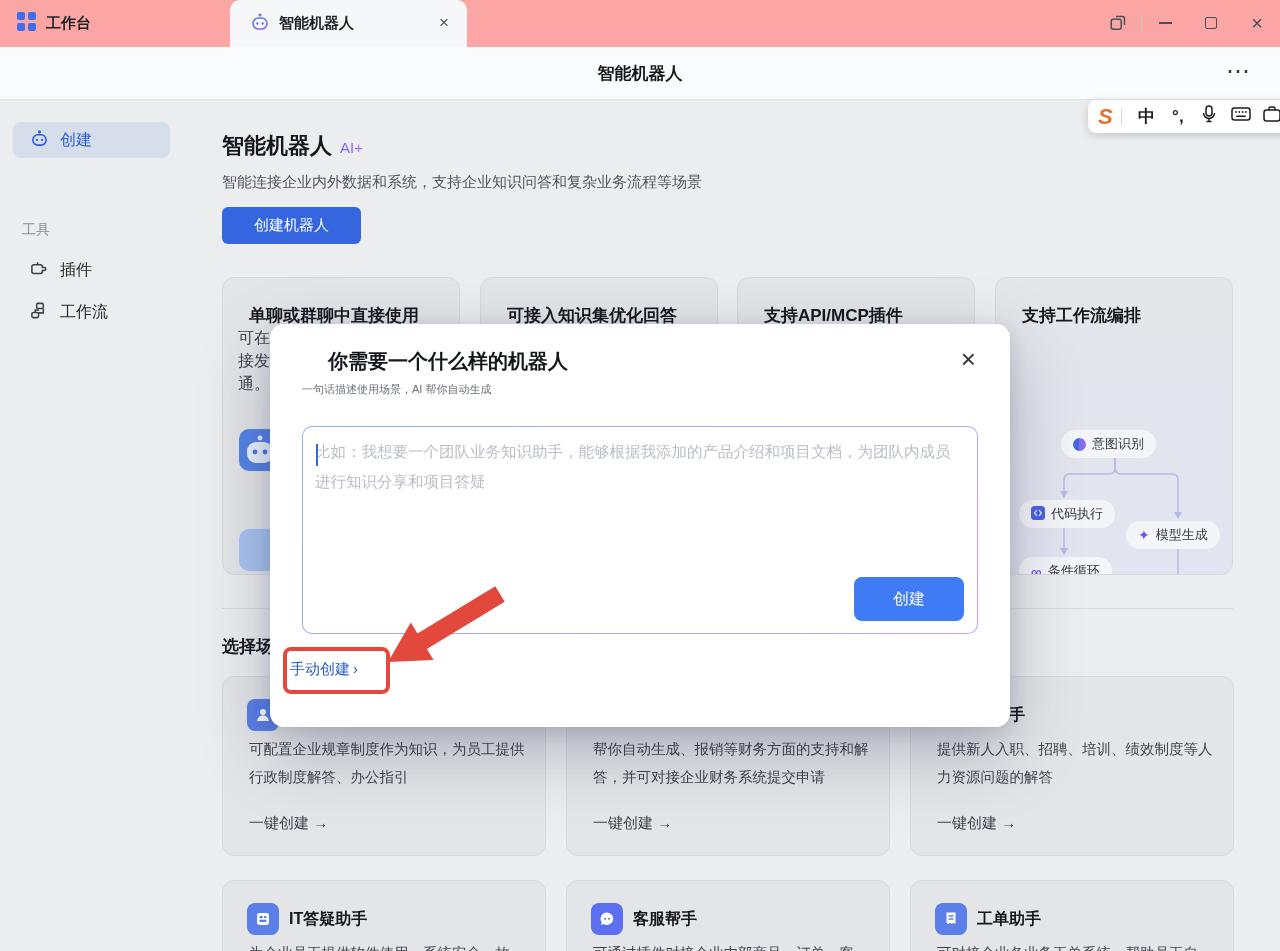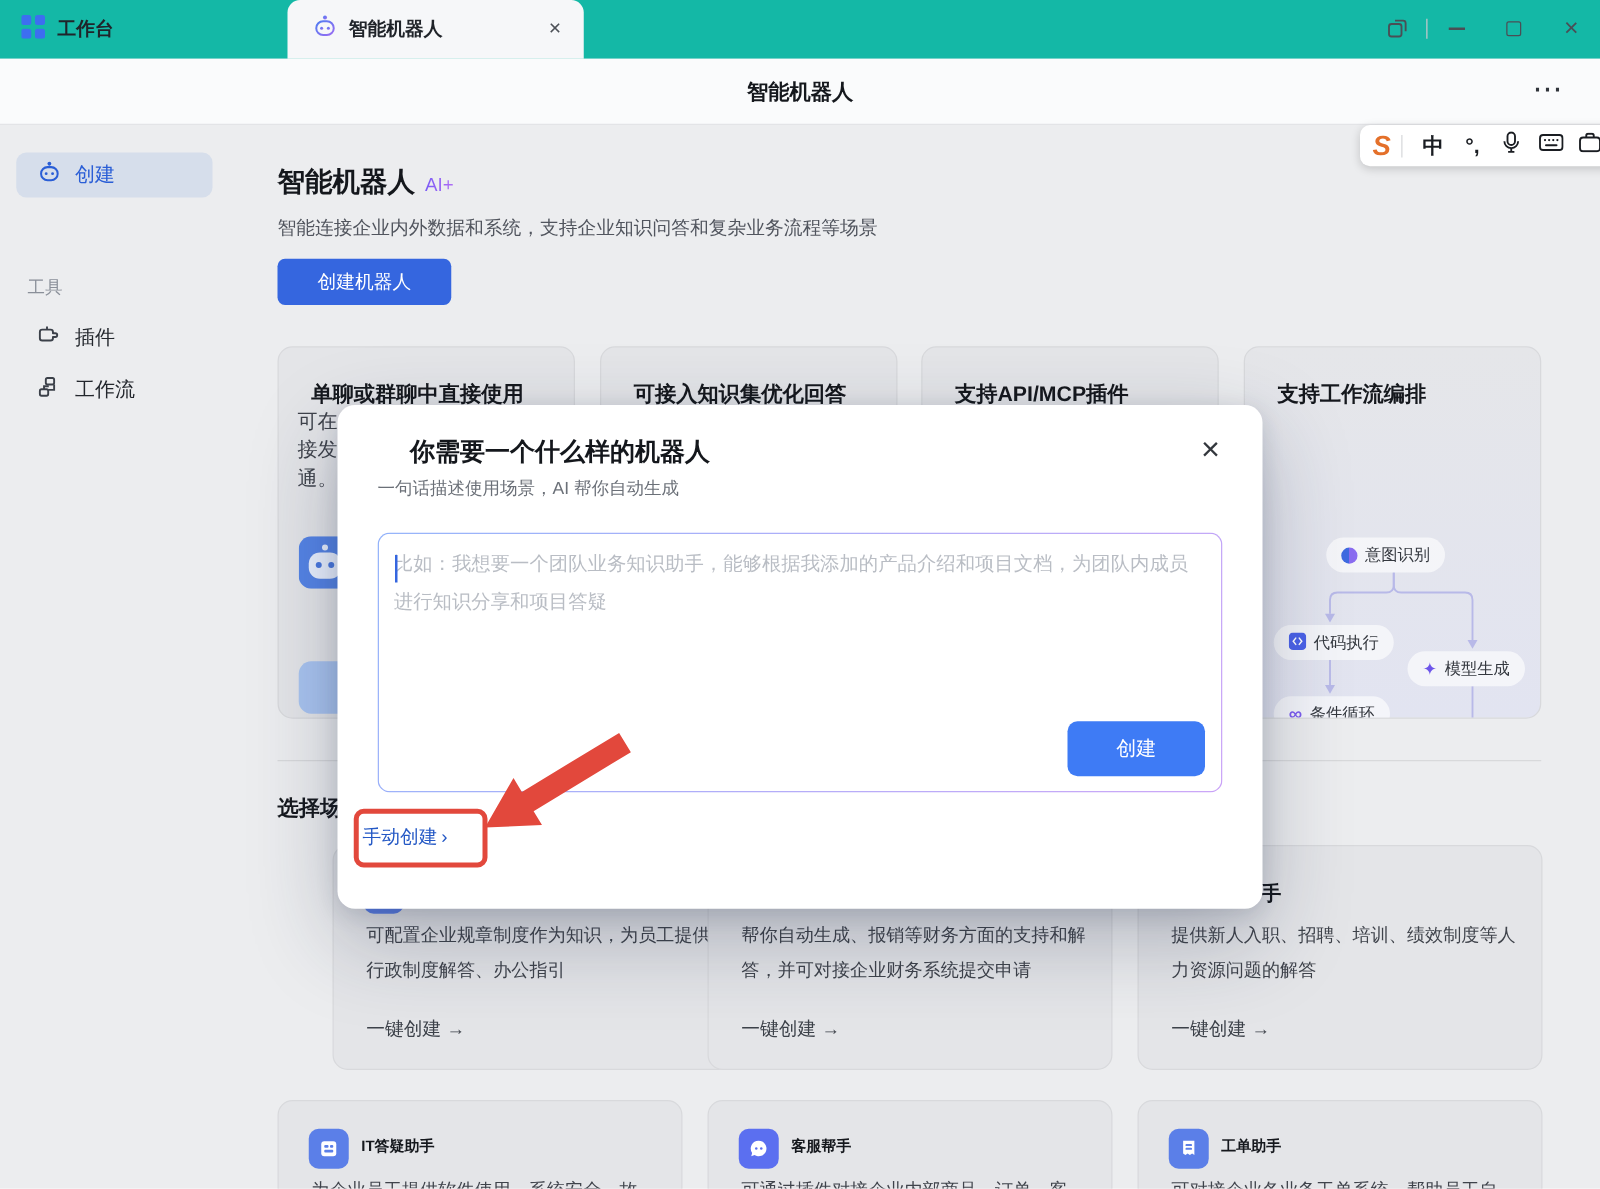--- a/index.html
+++ b/index.html
@@ -1,21 +1,21 @@
 <!DOCTYPE html>
 <html><head>
 <meta charset="utf-8">
 <style>
   * { margin:0; padding:0; box-sizing:border-box; }
   html,body { width:1280px; height:951px; }
   body { font-family:"Liberation Sans","DejaVu Sans",sans-serif; color:#1f2329; }
   #stage { position:relative; width:1280px; height:951px; background:#ecedef; overflow:hidden; }
 
   
-  .tabbar { position:absolute; left:0; top:0; width:1280px; height:47px; background:#14b8a6; }
+  .tabbar { position:absolute; left:0; top:0; width:1280px; height:47px; background:#fca5a5; }
   .wb-item { position:absolute; left:0; top:0; height:47px; display:flex; align-items:center; gap:10px; padding-left:17px; width:220px; }
   .wb-label { font-size:15px; font-weight:700; color:#20242a; }
   .tab-active { position:absolute; left:230px; top:0; width:237px; height:47px; background:#f6f7f9; border-radius:10px 10px 0 0; display:flex; align-items:center; gap:9px; padding-left:20px; }
   .tab-label { font-size:15px; font-weight:700; color:#20242a; flex:0 0 auto; }
   .tab-close { position:absolute; right:18px; top:12px; font-size:17px; color:#4d5158; cursor:pointer; line-height:22px; }
   .winctrl { position:absolute; top:6px; height:34px; display:flex; align-items:center; color:#4a4e55; }
   .winbtn { width:46px; height:34px; display:flex; align-items:center; justify-content:center; }
   .win-sep { width:1px; height:16px; background:#c6c8cc; }
   .min-glyph { width:13px; border-top:2px solid #4a4e55; }
   .max-glyph { width:12px; height:12px; border:1.6px solid #4a4e55; border-radius:2px; }
@@ -57,29 +57,29 @@
 
   .divider { position:absolute; left:222px; top:608px; width:1011px; height:1px; background:#d8d9db; }
   .section-title { position:absolute; left:222px; top:635px; font-size:17px; font-weight:800; color:#15181d; }
 
   .tcard { position:absolute; top:676px; height:180px; width:324px; background:#e4e5e8; border:1px solid #d8d9dc; border-radius:12px; }
   .tcard .icon-box, .bcard .icon-box { position:absolute; left:24px; top:22px; }
   .tcard-title { position:absolute; left:66px; top:28px; font-size:16px; font-weight:800; color:#15181d; }
   .tcard-desc { position:absolute; left:26px; top:58px; width:276px; font-size:14.5px; line-height:28px; color:#3f434b; }
   .tcard-link { position:absolute; left:26px; top:137px; font-size:15px; color:#3d424a; cursor:pointer; }
   .bcard { position:absolute; top:880px; height:160px; width:324px; background:#e4e5e8; border:1px solid #d8d9dc; border-radius:12px; }
-  .bcard-title { position:absolute; left:66px; top:28px; font-size:12px; font-weight:800; color:#15181d; }
+  .bcard-title { position:absolute; left:66px; top:28px; font-size:16px; font-weight:800; color:#15181d; }
   .bcard-desc { position:absolute; left:26px; top:58px; width:276px; font-size:14.5px; line-height:28px; color:#3f434b; white-space:nowrap; overflow:hidden; }
   .icon-sq { width:32px; height:32px; border-radius:8px; background:#5b7fe8; display:flex; align-items:center; justify-content:center; }
 
   
   .modal { position:absolute; left:270px; top:324px; width:740px; height:403px; background:#ffffff; border-radius:14px; box-shadow:0 24px 70px rgba(30,40,70,.28), 0 4px 18px rgba(30,40,70,.14); }
   .modal-title { position:absolute; left:32px; top:24px; font-size:20px; font-weight:800; color:#14171c;margin-left:26px; }
   .modal-close { position:absolute; right:34px; top:22px; font-size:26px; font-weight:300; color:#33373d; cursor:pointer; line-height:26px; }
-  .modal-sub { position:absolute; left:32px; top:58px; font-size:14px; color:#6b7078; }
+  .modal-sub { position:absolute; left:32px; top:58px; font-size:11px; color:#6b7078; }
   .prompt-box { position:absolute; left:32px; top:102px; width:676px; height:208px; border-radius:10px; border:1.6px solid transparent; background:linear-gradient(#fff,#fff) padding-box, linear-gradient(120deg,#8fb0fa,#c9a1f7) border-box; }
   .prompt-input { position:absolute; left:12px; top:10px; width:650px; height:140px; border:none; outline:none; resize:none; background:transparent; font-family:inherit; font-size:15.5px; line-height:30px; color:#2a2e35; }
   .prompt-input::placeholder { color:#b9bdc4; }
   .caret { position:absolute; left:13px; top:17px; width:2px; height:22px; background:#3566df; }
   .btn-create { position:absolute; right:13px; bottom:12px; width:110px; height:44px; background:#3e7bf5; color:#fff; font-size:16px; border:none; border-radius:8px; cursor:pointer; }
   .manual-link { position:absolute; left:20px; top:336px; font-size:15px; color:#2458c5; cursor:pointer; }
   .manual-chevron { font-size:15px; color:#2458c5; margin-left:3px; }
 
   
   .anno-rect { position:absolute; left:283px; top:647px; width:107px; height:47px; border:4px solid #e2483c; border-radius:8px; pointer-events:none; }
@@ -240,21 +240,21 @@
     </div>
     <div class="wf-chip" style="left:23px; top:279px;">
       <span class="chip-inf">∞</span>
       <span>条件循环</span>
     </div>
   </div>
 
   <div class="divider"></div>
   <div class="section-title">选择场</div>
 
-  <div class="tcard" style="left:222px;margin-left:44px;">
+  <div class="tcard" style="left:222px;">
     <span class="icon-box icon-sq">
       <svg width="18" height="18" viewBox="0 0 18 18">
           <circle cx="9" cy="6" r="3" fill="#ffffff"></circle>
           <path d="M3.2 15 a5.8 5.8 0 0 1 11.6 0 Z" fill="#ffffff"></path>
         </svg>
     </span>
     <div class="tcard-desc">可配置企业规章制度作为知识，为员工提供行政制度解答、办公指引</div>
     <div class="tcard-link">
       <span>一键创建</span>
       <span>→</span>

